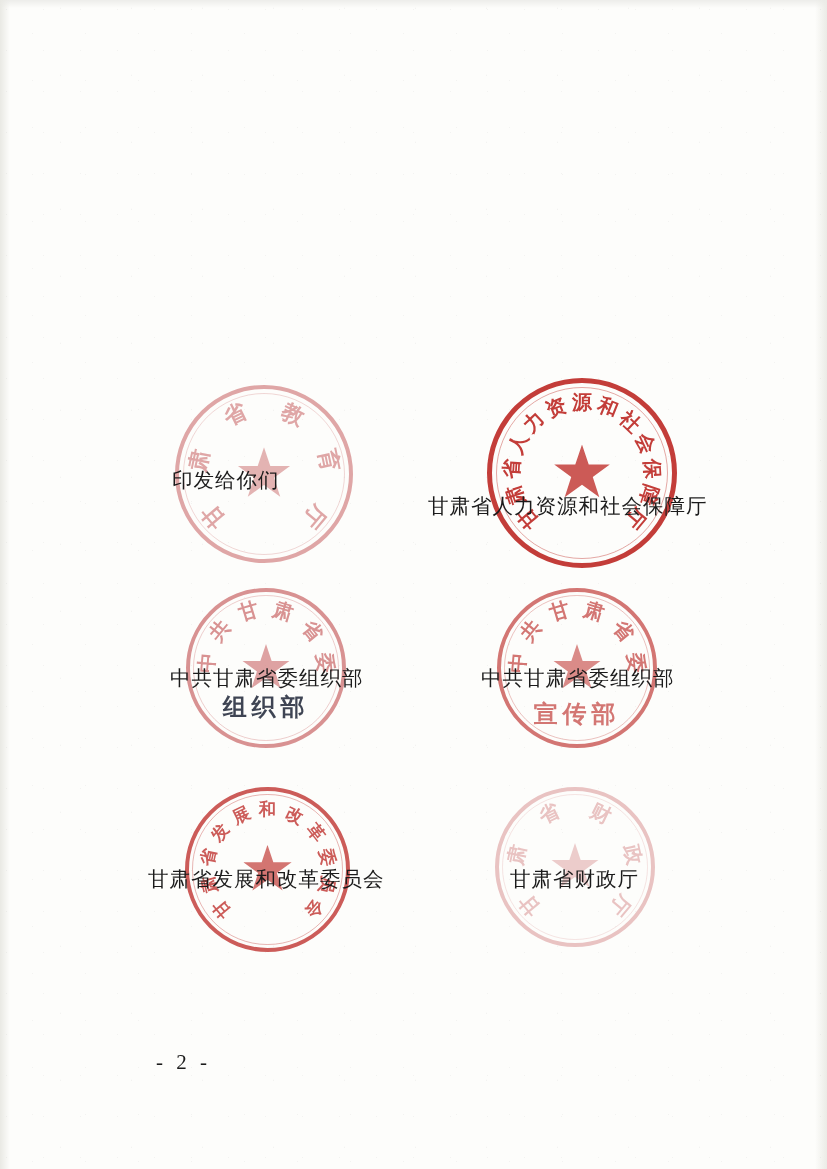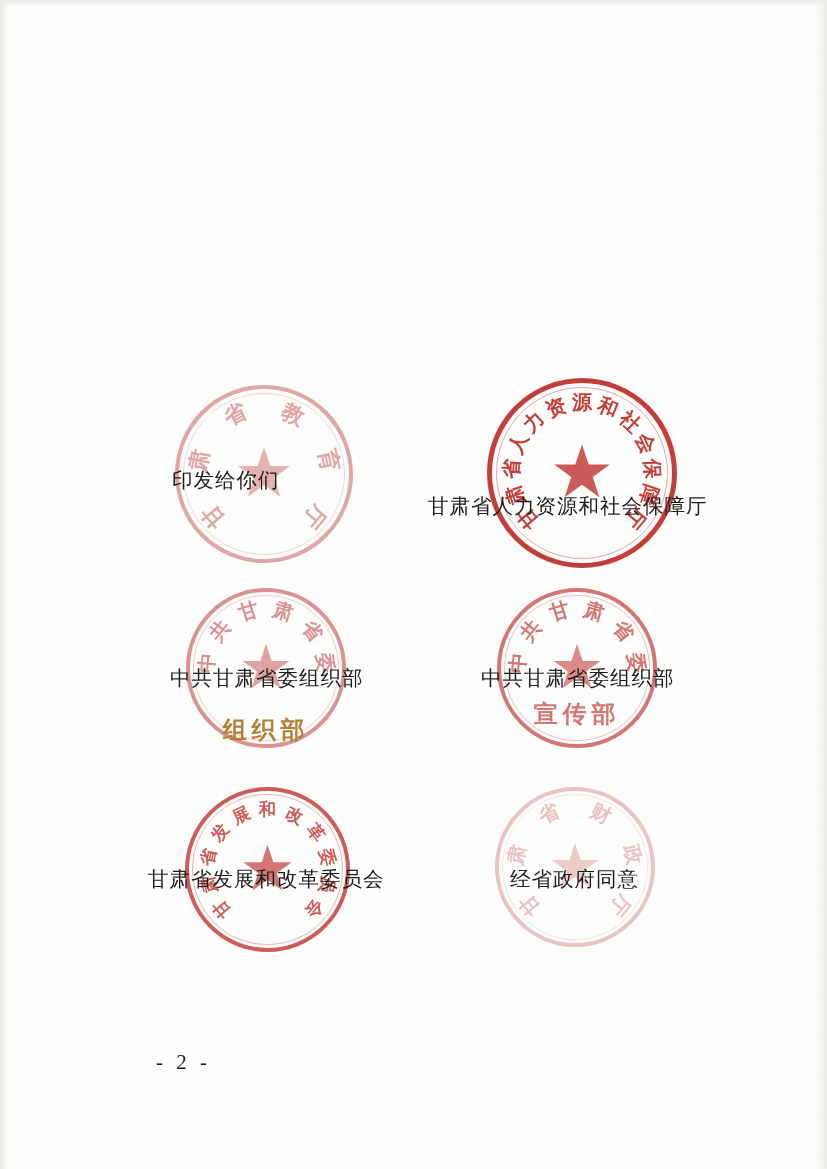--- a/index.html
+++ b/index.html
@@ -190,21 +190,21 @@
         <div class="ring" style="border: 4.48px solid rgb(208, 120, 120);"></div>
         <div class="ring" style="inset: 7.2px; border: 1px solid rgb(208, 120, 120); opacity: 0.45;"></div>
         <div class="arc-text">
           <span style="color: rgb(208, 120, 120); font-size: 20px; transform: translate(-58.9747px, -5.15962px) rotate(-85deg) translate(-50%, -50%);">中</span>
           <span style="color: rgb(208, 120, 120); font-size: 20px; transform: translate(-46.007px, -37.2558px) rotate(-51deg) translate(-50%, -50%);">共</span>
           <span style="color: rgb(208, 120, 120); font-size: 20px; transform: translate(-17.3084px, -56.6132px) rotate(-17deg) translate(-50%, -50%);">甘</span>
           <span style="color: rgb(208, 120, 120); font-size: 20px; transform: translate(17.3084px, -56.6132px) rotate(17deg) translate(-50%, -50%);">肃</span>
           <span style="color: rgb(208, 120, 120); font-size: 20px; transform: translate(46.007px, -37.2558px) rotate(51deg) translate(-50%, -50%);">省</span>
           <span style="color: rgb(208, 120, 120); font-size: 20px; transform: translate(58.9747px, -5.15962px) rotate(85deg) translate(-50%, -50%);">委</span>
         </div>
-        <div class="bottom-text" style="color: #a16207; font-size: 24px; letter-spacing: 4.8px; bottom: 2px;">组织部</div>
+        <div class="bottom-text" style="color: #0f172a; font-size: 24px; letter-spacing: 4.8px; bottom: 25px;">组织部</div>
         <div class="star star-shape" style="width: 48px; height: 48px; background: rgb(208, 120, 120); opacity: 0.85;"></div>
       </div>
     <div class="seal-label" style="left:170px; top:664px;">中共甘肃省委组织部</div>
   </div>
 
   <div class="seal-block" style="left:0;top:0;">
     <div class="seal" style="left: 497px; top: 588px; width: 160px; height: 160px; opacity: 0.85;">
         <div class="ring" style="border: 4.48px solid rgb(204, 95, 92);"></div>
         <div class="ring" style="inset: 7.2px; border: 1px solid rgb(204, 95, 92); opacity: 0.45;"></div>
         <div class="arc-text">
@@ -250,21 +250,21 @@
         <div class="arc-text">
           <span style="color: rgb(221, 160, 160); font-size: 20px; transform: translate(-45.3498px, 38.053px) rotate(-130deg) translate(-50%, -50%);">甘</span>
           <span style="color: rgb(221, 160, 160); font-size: 20px; transform: translate(-57.9063px, -12.3084px) rotate(-78deg) translate(-50%, -50%);">肃</span>
           <span style="color: rgb(221, 160, 160); font-size: 20px; transform: translate(-25.9516px, -53.2086px) rotate(-26deg) translate(-50%, -50%);">省</span>
           <span style="color: rgb(221, 160, 160); font-size: 20px; transform: translate(25.9516px, -53.2086px) rotate(26deg) translate(-50%, -50%);">财</span>
           <span style="color: rgb(221, 160, 160); font-size: 20px; transform: translate(57.9063px, -12.3084px) rotate(78deg) translate(-50%, -50%);">政</span>
           <span style="color: rgb(221, 160, 160); font-size: 20px; transform: translate(45.3498px, 38.053px) rotate(130deg) translate(-50%, -50%);">厅</span>
         </div>
         <div class="star star-shape" style="width: 48px; height: 48px; background: rgb(221, 160, 160); opacity: 0.85;"></div>
       </div>
-    <div class="seal-label" style="left:510px; top:865px;">经省政府同意</div>
+    <div class="seal-label" style="left:510px; top:865px;">甘肃省财政厅</div>
   </div>
 
   <div class="page-number">
     <span class="pnum-inner">- 2 -</span>
   </div>
 
   <div class="noise"></div>
 </div>
 
 </body></html>

